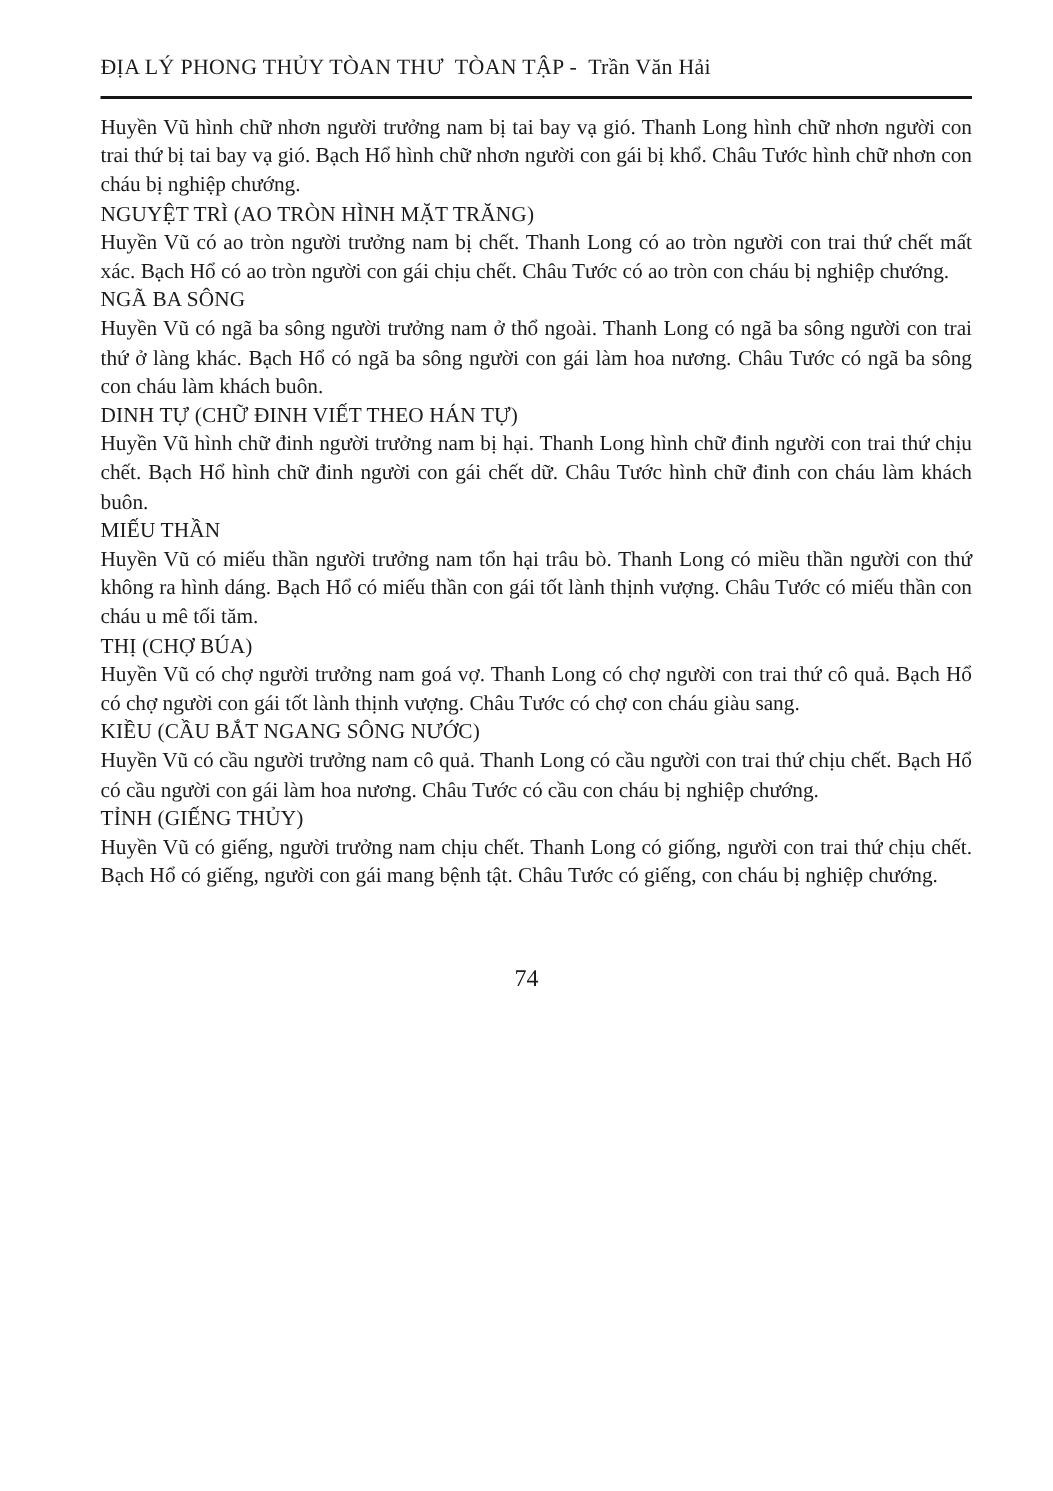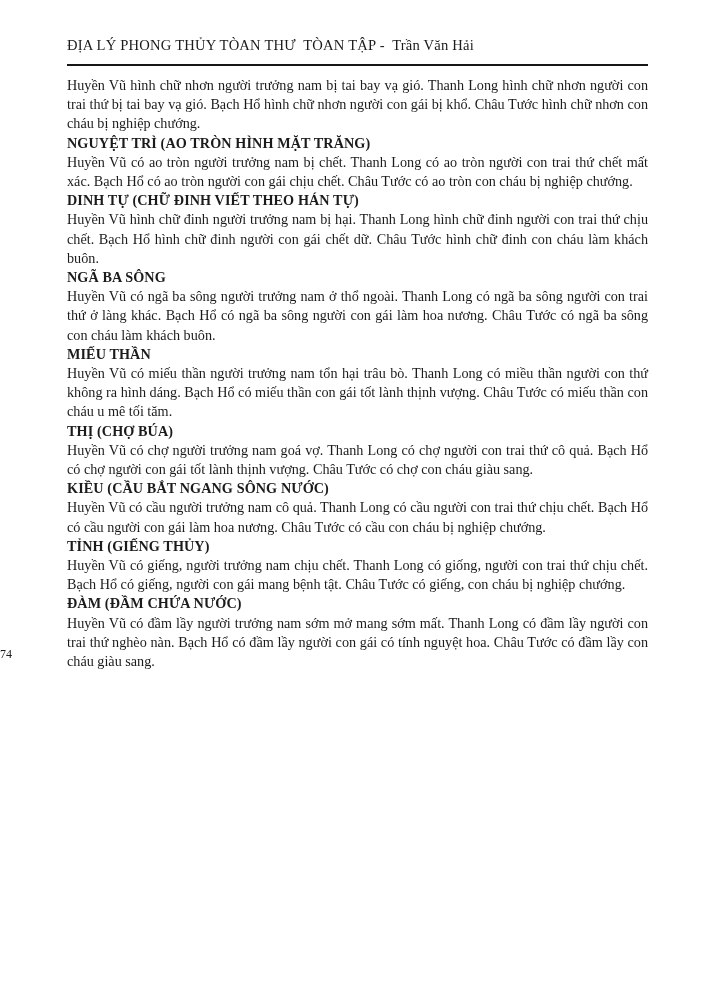--- a/index.html
+++ b/index.html
@@ -32,59 +32,60 @@
     border-bottom: 2px solid #161616;
     margin-bottom: 10px;
   }
   .content {
     font-size: 14.2px;
     line-height: 19.2px;
     text-align: justify;
     text-justify: inter-word;
   }
   .section-heading {
-    font-weight: bold;
+    font-weight: normal;
     letter-spacing: 0.1px;
   }
   .section-body {
     
   }
   .footer {
     position: absolute;
     bottom: 38px;
     left: 0;
     width: 702px;
-    font-size: 12px;
+    text-align: center;
+    font-size: 16px;
     font-family: Liberation Serif, serif;
   }
 </style>
 </head>
 <body>
 
 <div class="page">
 
   <div class="running-header">ĐỊA LÝ PHONG THỦY TÒAN THƯ  TÒAN TẬP -  Trần Văn Hải</div>
 
   <div class="content">
 
     <div class="section-body">Huyền Vũ hình chữ nhơn người trưởng nam bị tai bay vạ gió. Thanh Long hình chữ nhơn người con trai thứ bị tai bay vạ gió. Bạch Hổ hình chữ nhơn người con gái bị khổ. Châu Tước hình chữ nhơn con cháu bị nghiệp chướng.</div>
 
     <div>
       <div class="section-heading">NGUYỆT TRÌ (AO TRÒN HÌNH MẶT TRĂNG)</div>
       <div class="section-body">Huyền Vũ có ao tròn người trưởng nam bị chết. Thanh Long có ao tròn người con trai thứ chết mất xác. Bạch Hổ có ao tròn người con gái chịu chết. Châu Tước có ao tròn con cháu bị nghiệp chướng.</div>
     </div>
 
     <div>
-      <div class="section-heading">DINH TỰ (CHỮ ĐINH VIẾT THEO HÁN TỰ)</div>
-      <div class="section-body">Huyền Vũ hình chữ đinh người trưởng nam bị hại. Thanh Long hình chữ đinh người con trai thứ chịu chết. Bạch Hổ hình chữ đinh người con gái chết dữ. Châu Tước hình chữ đinh con cháu làm khách buôn.</div>
+      <div class="section-heading">NGÃ BA SÔNG</div>
+      <div class="section-body">Huyền Vũ có ngã ba sông người trưởng nam ở thổ ngoài. Thanh Long có ngã ba sông người con trai thứ ở làng khác. Bạch Hổ có ngã ba sông người con gái làm hoa nương. Châu Tước có ngã ba sông con cháu làm khách buôn.</div>
     </div>
 
     <div>
-      <div class="section-heading">NGÃ BA SÔNG</div>
-      <div class="section-body">Huyền Vũ có ngã ba sông người trưởng nam ở thổ ngoài. Thanh Long có ngã ba sông người con trai thứ ở làng khác. Bạch Hổ có ngã ba sông người con gái làm hoa nương. Châu Tước có ngã ba sông con cháu làm khách buôn.</div>
+      <div class="section-heading">DINH TỰ (CHỮ ĐINH VIẾT THEO HÁN TỰ)</div>
+      <div class="section-body">Huyền Vũ hình chữ đinh người trưởng nam bị hại. Thanh Long hình chữ đinh người con trai thứ chịu chết. Bạch Hổ hình chữ đinh người con gái chết dữ. Châu Tước hình chữ đinh con cháu làm khách buôn.</div>
     </div>
 
 
 
     <div>
       <div class="section-heading">MIẾU THẦN</div>
       <div class="section-body">Huyền Vũ có miếu thần người trưởng nam tổn hại trâu bò. Thanh Long có miều thần người con thứ không ra hình dáng. Bạch Hổ có miếu thần con gái tốt lành thịnh vượng. Châu Tước có miếu thần con cháu u mê tối tăm.</div>
     </div>
 
     <div>
@@ -95,23 +96,19 @@
     <div>
       <div class="section-heading">KIỀU (CẦU BẮT NGANG SÔNG NƯỚC)</div>
       <div class="section-body">Huyền Vũ có cầu người trưởng nam cô quả. Thanh Long có cầu người con trai thứ chịu chết. Bạch Hổ có cầu người con gái làm hoa nương. Châu Tước có cầu con cháu bị nghiệp chướng.</div>
     </div>
 
     <div>
       <div class="section-heading">TỈNH (GIẾNG THỦY)</div>
       <div class="section-body">Huyền Vũ có giếng, người trưởng nam chịu chết. Thanh Long có giống, người con trai thứ chịu chết. Bạch Hổ có giếng, người con gái mang bệnh tật. Châu Tước có giếng, con cháu bị nghiệp chướng.</div>
     </div>
 
-    <div>
-      <div class="section-heading">ĐÀM (ĐẦM CHỨA NƯỚC)</div>
-      <div class="section-body">Huyền Vũ có đầm lầy người trưởng nam sớm mở mang sớm mất. Thanh Long có đầm lầy người con trai thứ nghèo nàn. Bạch Hổ có đầm lầy người con gái có tính nguyệt hoa. Châu Tước có đầm lầy con cháu giàu sang.</div>
-    </div>
 
 
   </div>
 
   <div class="footer">74</div>
 
 </div>
 
 </body></html>

